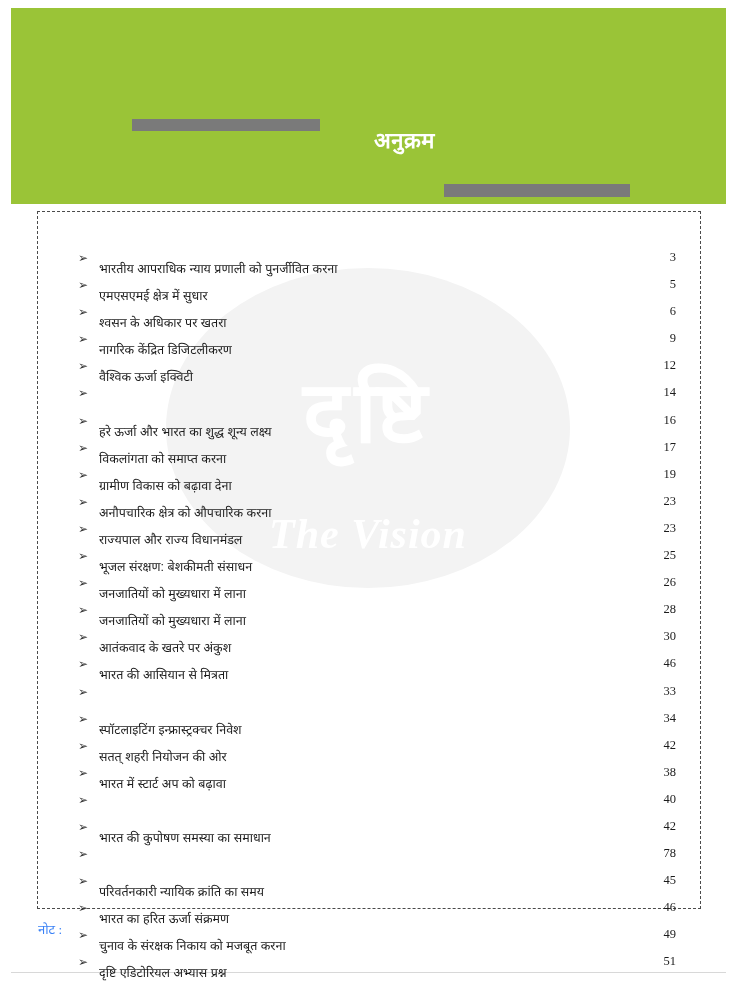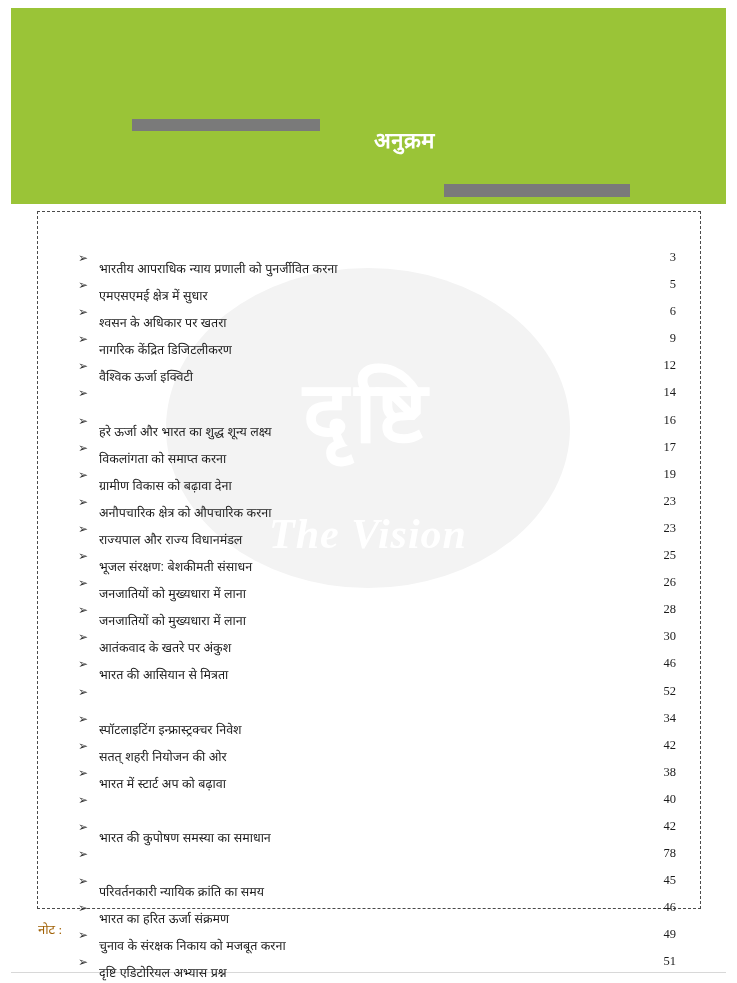--- a/index.html
+++ b/index.html
@@ -158,21 +158,21 @@
     line-height: 16px;
   }
 
   
   .footer-note {
     position: absolute;
     left: 38px;
     top: 920px;
     font-family: "Liberation Serif", serif;
     font-size: 13px;
-    color: #a16207;
+    color: #3b82f6;
   }
   .footer-rule {
     position: absolute;
     left: 11px;
     top: 972px;
     width: 715px;
     height: 1px;
     background: #d8d8d8;
   }
 </style>
@@ -268,21 +268,21 @@
         <span class="toc-title">आतंकवाद के खतरे पर अंकुश</span>
         <span class="toc-page">30</span>
       </div>
       <div class="toc-row">
         <span class="toc-bullet">➢</span>
         <span class="toc-title">भारत की आसियान से मित्रता</span>
         <span class="toc-page">46</span>
       </div>
       <div class="toc-row">
         <span class="toc-bullet">➢</span>
-        <span class="toc-page">52</span>
+        <span class="toc-page">33</span>
       </div>
       <div class="toc-row">
         <span class="toc-bullet">➢</span>
         <span class="toc-title">स्पॉटलाइटिंग इन्फ्रास्ट्रक्चर निवेश</span>
         <span class="toc-page">34</span>
       </div>
       <div class="toc-row">
         <span class="toc-bullet">➢</span>
         <span class="toc-title">सतत् शहरी नियोजन की ओर</span>
         <span class="toc-page">42</span>

